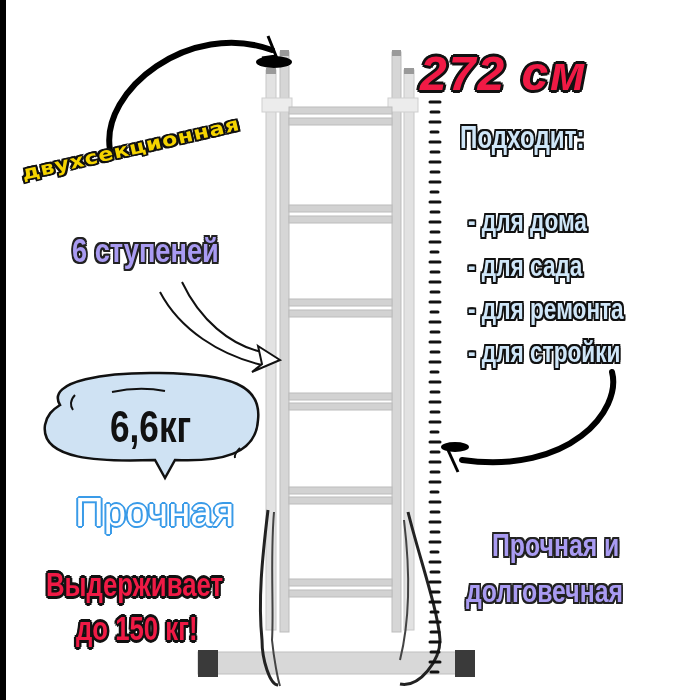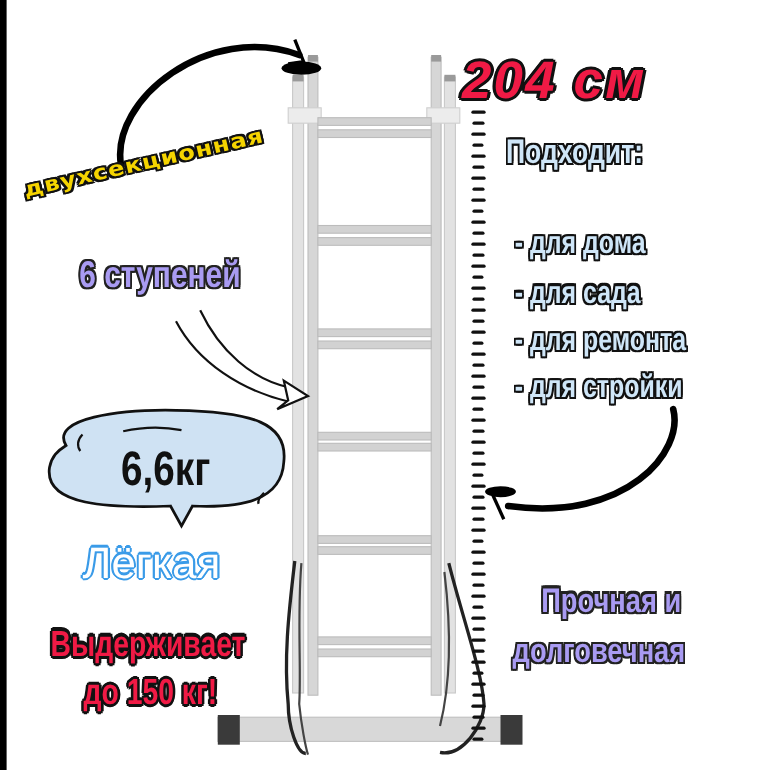--- a/index.html
+++ b/index.html
@@ -163,32 +163,32 @@
   </g>
 
   <g>
     <path d="M60 405 C45 380, 110 372, 160 373 C230 374, 262 385, 258 420 C256 455, 220 462, 175 460 L165 478 L155 460 C100 462, 40 460, 45 425 C47 415, 52 410, 60 405 Z" fill="#cfe2f3" stroke="#111" stroke-width="2.5"></path>
     <path d="M75 395 C70 400, 70 406, 73 410" fill="none" stroke="#111" stroke-width="2"></path>
     <path d="M112 392 C130 388, 150 388, 165 391" fill="none" stroke="#111" stroke-width="2"></path>
     <path d="M240 448 C236 452, 234 455, 235 458" fill="none" stroke="#111" stroke-width="2"></path>
   </g>
 </svg>
 
-<div class="lbl height-label">204 см</div>
+<div class="lbl height-label">272 см</div>
 
 <div class="lbl suits-title blue-out condensed">Подходит:</div>
 <div class="lbl suits-item blue-out condensed" style="top:207px">- для дома</div>
 <div class="lbl suits-item blue-out condensed" style="top:252px">- для сада</div>
 <div class="lbl suits-item blue-out condensed" style="top:295px">- для ремонта</div>
 <div class="lbl suits-item blue-out condensed" style="top:338px">- для стройки</div>
 
 <div class="lbl sections-label">двухсекционная</div>
 
 <div class="lbl steps-label purple-out condensed">6 ступеней</div>
 
 <div class="lbl weight-label condensed">6,6кг</div>
-<div class="lbl light-label">Лёгкая</div>
+<div class="lbl light-label">Прочная</div>
 
 <div class="lbl load-1 red-out condensed">Выдерживает</div>
 <div class="lbl load-2 red-out condensed">до 150 кг!</div>
 
 <div class="lbl durable-1 purple-out condensed">Прочная и</div>
 <div class="lbl durable-2 purple-out condensed">долговечная</div>
 
 </body></html>

